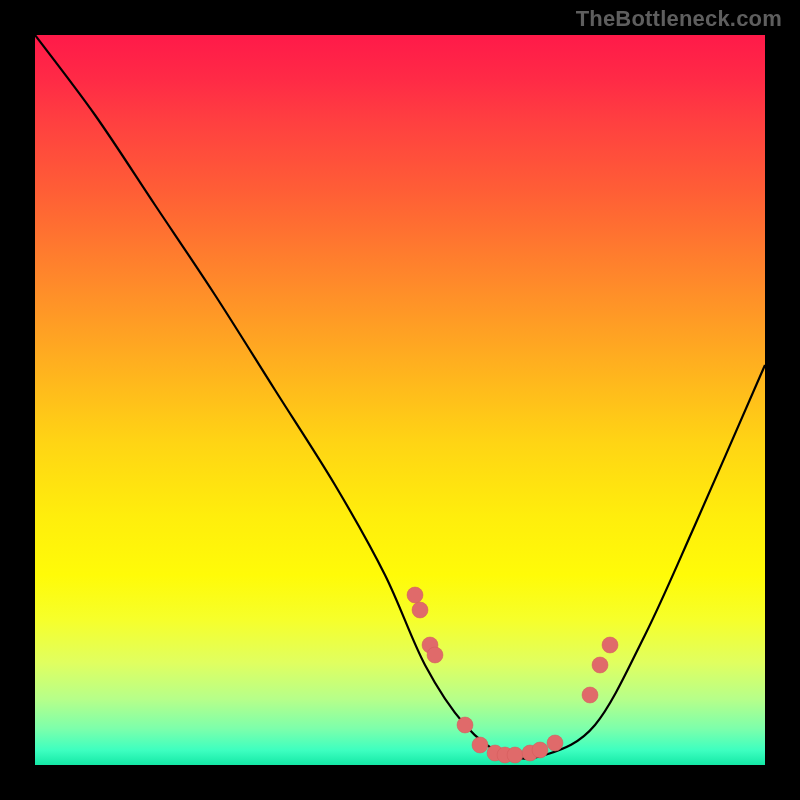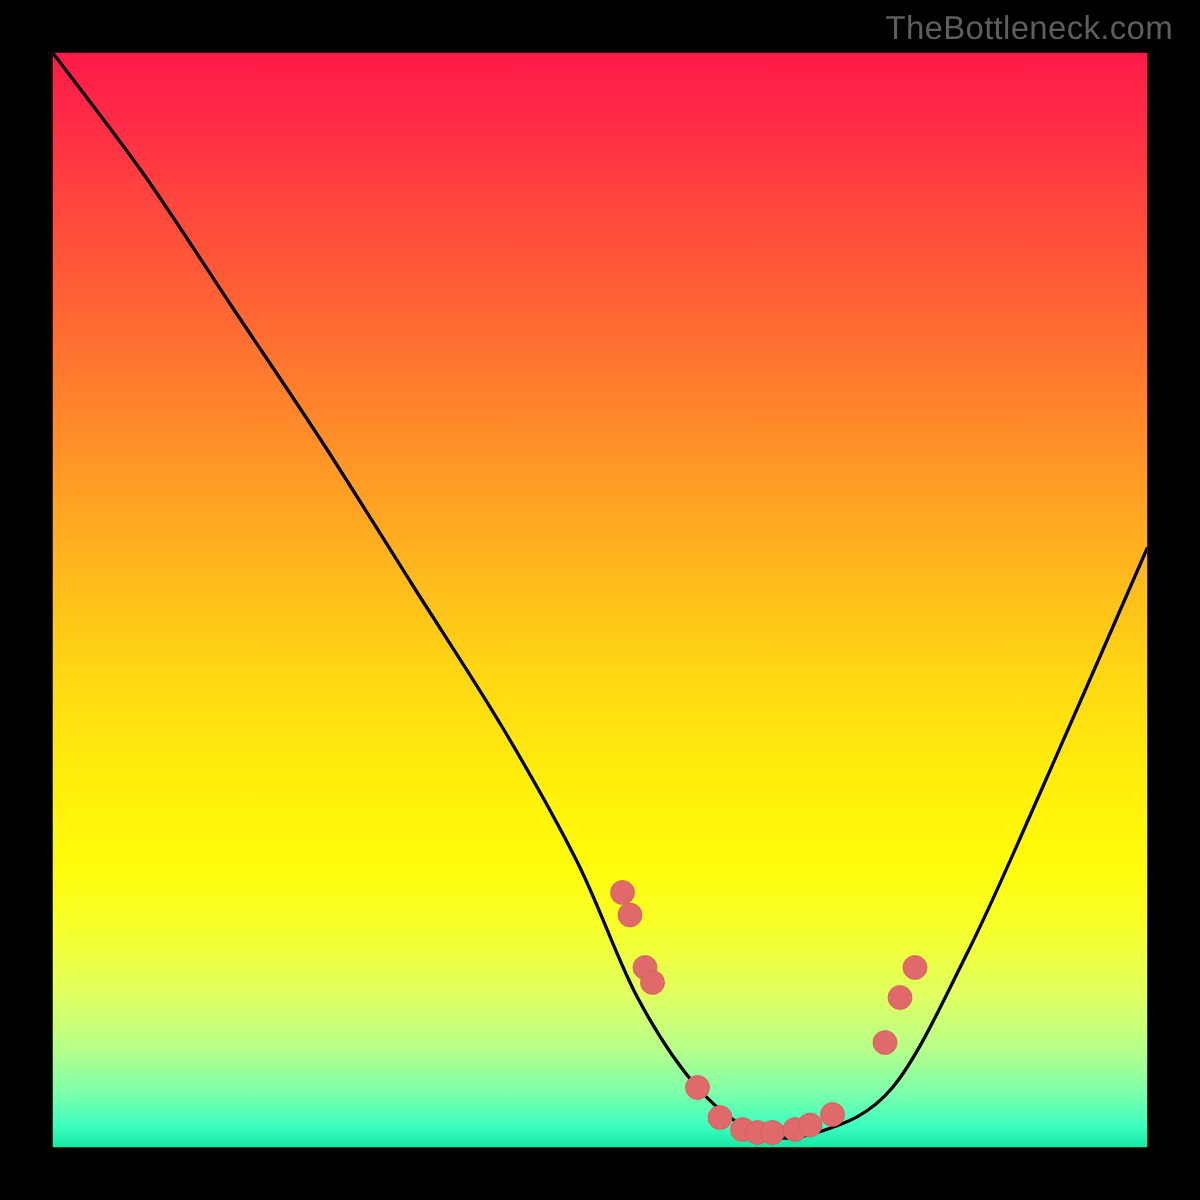--- a/index.html
+++ b/index.html
@@ -9,21 +9,21 @@
     top: 0; left: 0;
     width: 800px; height: 800px;
     background: #000;
   }
   .watermark {
     position: absolute;
     top: 6px;
     right: 18px;
     font-family: Arial, Helvetica, sans-serif;
     font-size: 22px;
-    font-weight: normal;
+    font-weight: bold;
     color: #5e5e5e;
     letter-spacing: 0.2px;
     text-align: center;
   }
   .plot {
     position: absolute;
     left: 35px;
     top: 35px;
     width: 730px;
     height: 730px;

